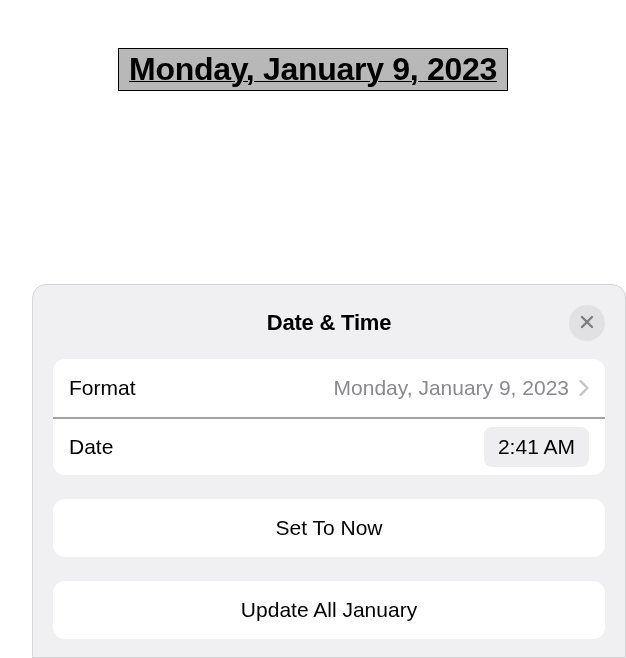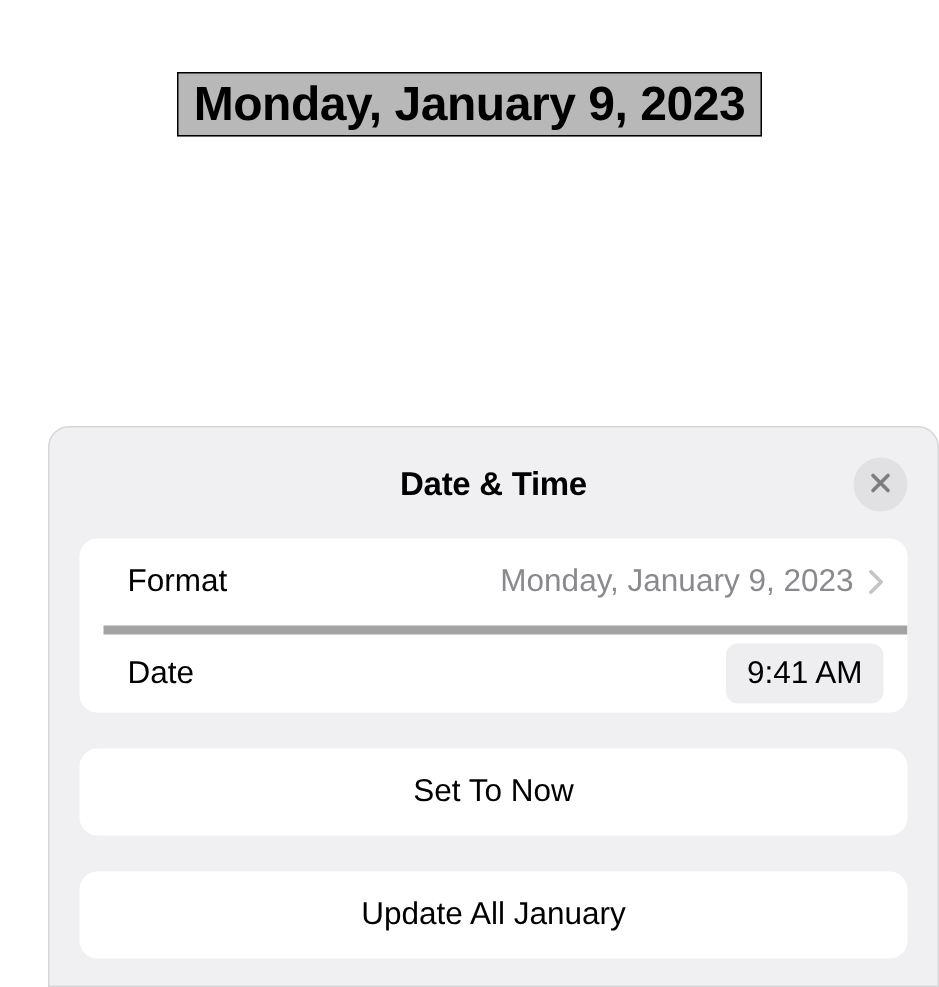--- a/index.html
+++ b/index.html
@@ -15,20 +15,21 @@
       background: #ffffff;
       overflow: hidden;
     }
 
     .page {
       width: 100%;
       height: 100%;
       display: flex;
       flex-direction: column;
       align-items: center;
+      text-decoration: underline;
     }
 
     .date-display {
       margin-top: 48px;
       background: #b8b8b8;
       border: 1px solid #000000;
       padding: 2px 10px;
     }
 
     .date-display-text {
@@ -85,33 +86,32 @@
 
     .close-btn svg {
       width: 14px;
       height: 14px;
     }
 
     .settings-group {
       background: #ffffff;
       border-radius: 12px;
       overflow: hidden;
-      padding-left: 16px;
     }
 
     .settings-row {
       display: flex;
       align-items: center;
       justify-content: space-between;
       padding: 0 16px;
       min-height: 58px;
     }
 
     .settings-row + .settings-row {
-      border-top: 6px solid #a3a3a3;
+      border-top: 2px solid #a3a3a3;
       gap: 32px;
     }
 
     .row-label {
       font-size: 21px;
       color: #000000;
       font-weight: 400;
     }
 
     .row-right {
@@ -195,21 +195,21 @@
             <svg viewBox="0 0 8 14" fill="none" stroke="currentColor" stroke-width="2" stroke-linecap="round" stroke-linejoin="round">
               <polyline points="1,1 7,7 1,13"></polyline>
             </svg>
           </span>
         </div>
       </div>
 
       <div class="settings-row">
         <span class="row-label">Date</span>
         <div class="pickers">
-          <button class="picker-chip">9:41 AM</button>
+          <button class="picker-chip">2:41 AM</button>
         </div>
       </div>
     </div>
 
     <button class="action-button">Set To Now</button>
     <button class="action-button">Update All January</button>
   </div>
 </div>
 
 </body></html>

